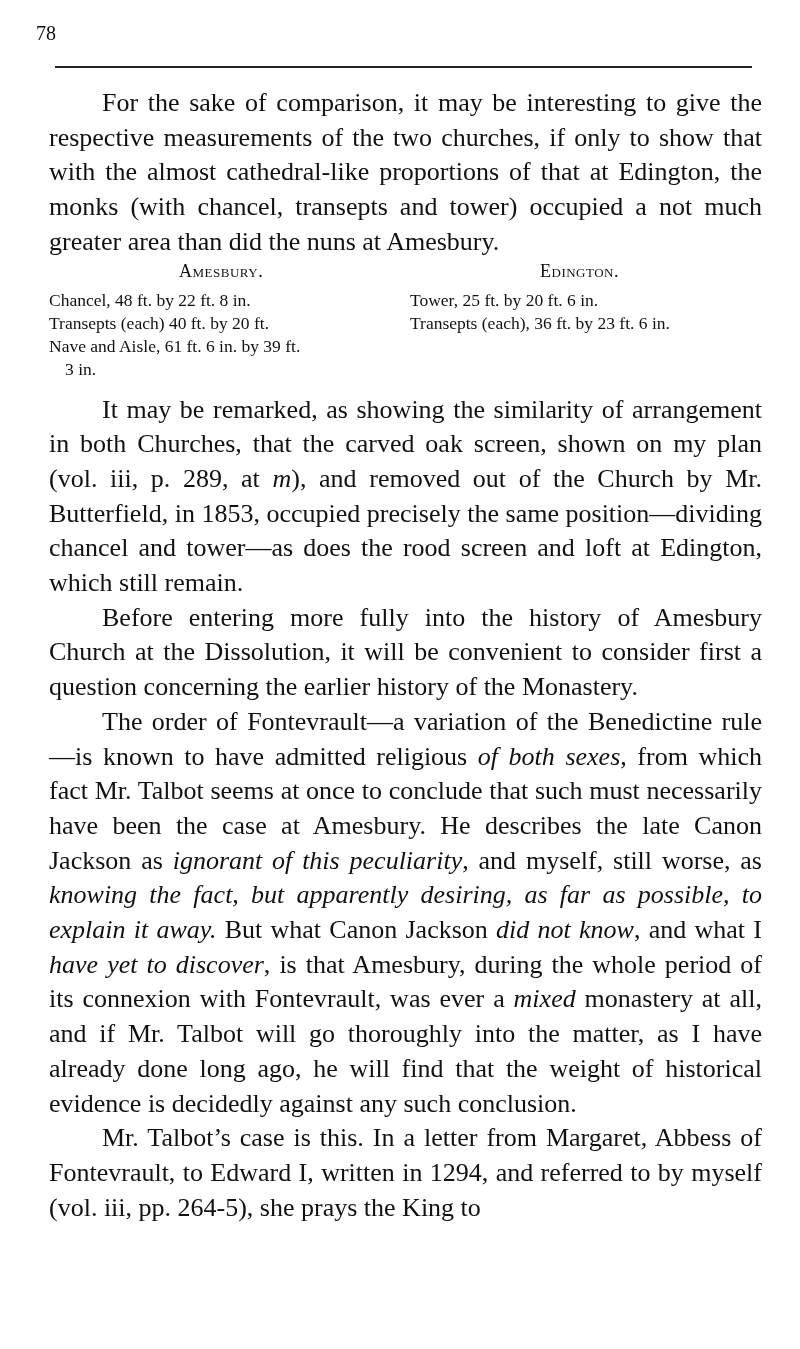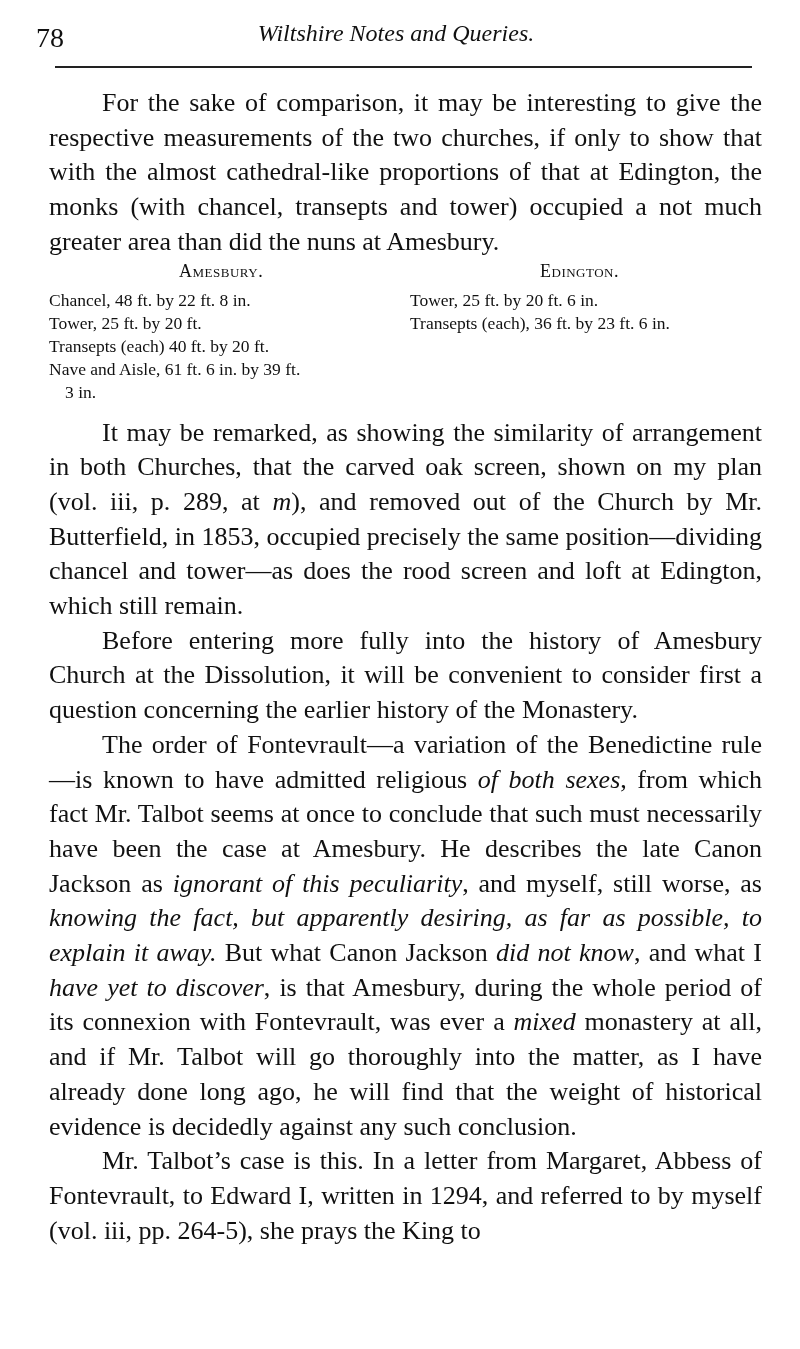--- a/index.html
+++ b/index.html
@@ -1,19 +1,19 @@
 <!DOCTYPE html>
 <html><head>
 <meta charset="utf-8">
 <style>
   html, body { margin: 0; padding: 0; background: #ffffff; }
   body { width: 800px; height: 1349px; overflow: hidden; position: relative;
          font-family: "Liberation Serif", "DejaVu Serif", serif; color: #111; }
   .header { position: absolute; top: 20px; left: 36px; width: 720px; height: 40px; }
-  .page-num { position: absolute; left: 0; top: 2px; font-size: 28px; }
+  .page-num { position: absolute; left: 0; top: 2px; font-size: 20px; }
   .running-title { position: absolute; left: 0; right: 0; top: 0; text-align: center;
                    font-style: italic; font-size: 24px; }
   .rule { position: absolute; top: 66px; left: 55px; width: 697px; height: 0;
           border-top: 2px solid #222; }
   .body { position: absolute; top: 86px; left: 49px; width: 713px; }
   .para { font-size: 26px; line-height: 34.7px; text-align: justify; margin: 0;
           text-indent: 53px; }
   .tbl { display: flex; margin-top: 0; font-size: 17.5px; line-height: 23px; justify-content: center; }
   .col { width: 361px; }
   .col.right { width: 352px; }
@@ -23,32 +23,30 @@
   .row { white-space: nowrap; }
   .row.hang { padding-left: 16px; }
   .gap-after-tbl { height: 12px; }
   i { font-style: italic; }
 </style>
 </head>
 <body>
 
 <div class="header">
   <span class="page-num">78</span>
-  <div class="running-title">Wiltshire Notes and Queries.</div>
 </div>
 <div class="rule"></div>
 
 <div class="body">
   <p class="para">For the sake of comparison, it may be interesting to give the respective measurements of the two churches, if only to show that with the almost cathedral-like proportions of that at Edington, the monks (with chancel, transepts and tower) occupied a not much greater area than did the nuns at Amesbury.</p>
 
   <div class="tbl">
     <div class="col left">
       <div class="col-head">Amesbury.</div>
       <div class="row">Chancel, 48 ft. by 22 ft. 8 in.</div>
-      <div class="row">Tower, 25 ft. by 20 ft.</div>
       <div class="row">Transepts (each) 40 ft. by 20 ft.</div>
       <div class="row">Nave and Aisle, 61 ft. 6 in. by 39 ft.</div>
       <div class="row hang">3 in.</div>
     </div>
     <div class="col right">
       <div class="col-head">Edington.</div>
       <div class="row">Tower, 25 ft. by 20 ft. 6 in.</div>
       <div class="row">Transepts (each), 36 ft. by 23 ft. 6 in.</div>
     </div>
   </div>

